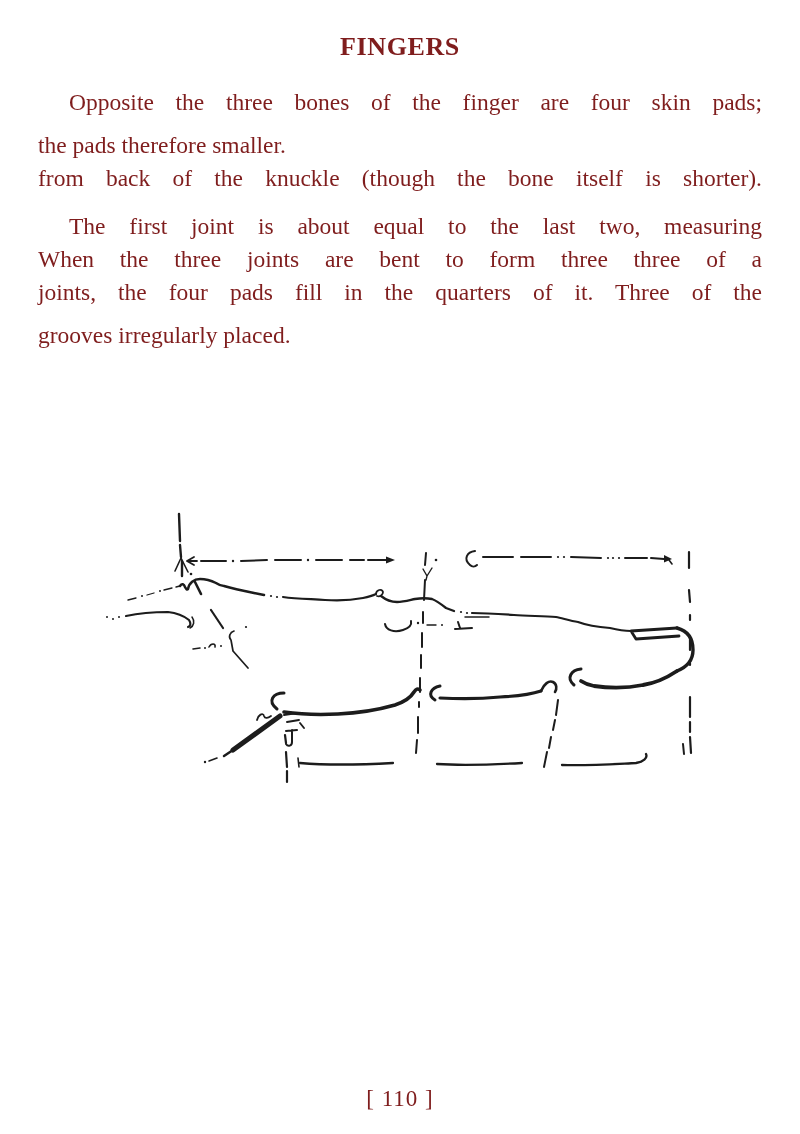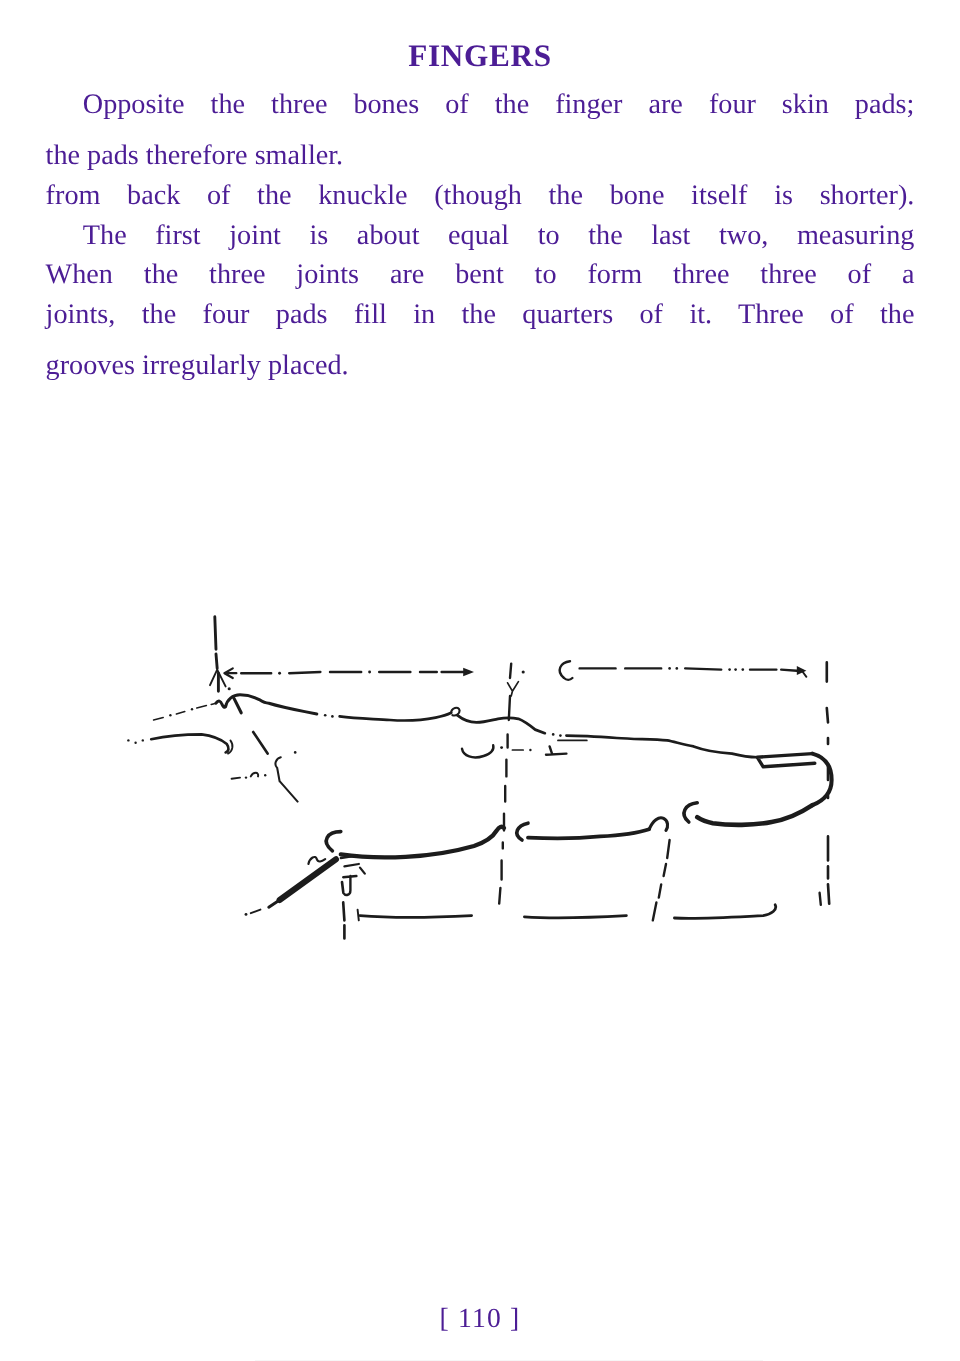--- a/index.html
+++ b/index.html
@@ -11,33 +11,33 @@
   .title{
     position:absolute;top:32px;left:0;right:0;text-align:center;
     font-size:26px;font-weight:bold;letter-spacing:0.6px;
   }
   .textblock{
     position:absolute;top:71px;left:38px;width:724px;
     font-size:23.5px;line-height:33px;
   }
   .jline{text-align:justify;text-align-last:justify;}
   .lline{text-align:left;margin-top:10px;}
-  .indent{text-indent:31px;}
+  .indent{text-indent:31px;margin-top:15px;}
   .figure{position:absolute;left:100px;top:500px;}
   .figure path, .figure line{stroke:var(--ink,#1c1c1c);fill:none;stroke-linecap:round;stroke-linejoin:round;}
   .figure circle, .figure polygon{fill:var(--ink,#1c1c1c);stroke:none;}
   .folio{
     position:absolute;top:1086px;left:0;right:0;text-align:center;
     font-size:23px;letter-spacing:1px;
   }
 </style>
 </head>
 <body>
 
-<div class="page" style="color: #4c1d95; background: rgb(255, 255, 255);">
+<div class="page" style="color: #7f1d1d; background: rgb(255, 255, 255);">
 
   <div class="title">FINGERS</div>
 
   <div class="textblock">
     <div class="jline indent">Opposite the three bones of the finger are four skin pads;</div>
     <div class="lline">the pads therefore smaller.</div>
     <div class="jline">from back of the knuckle (though the bone itself is shorter).</div>
     <div class="jline indent">The first joint is about equal to the last two, measuring</div>
     <div class="jline">When the three joints are bent to form three three of a</div>
     <div class="jline">joints, the four pads fill in the quarters of it. Three of the</div>

